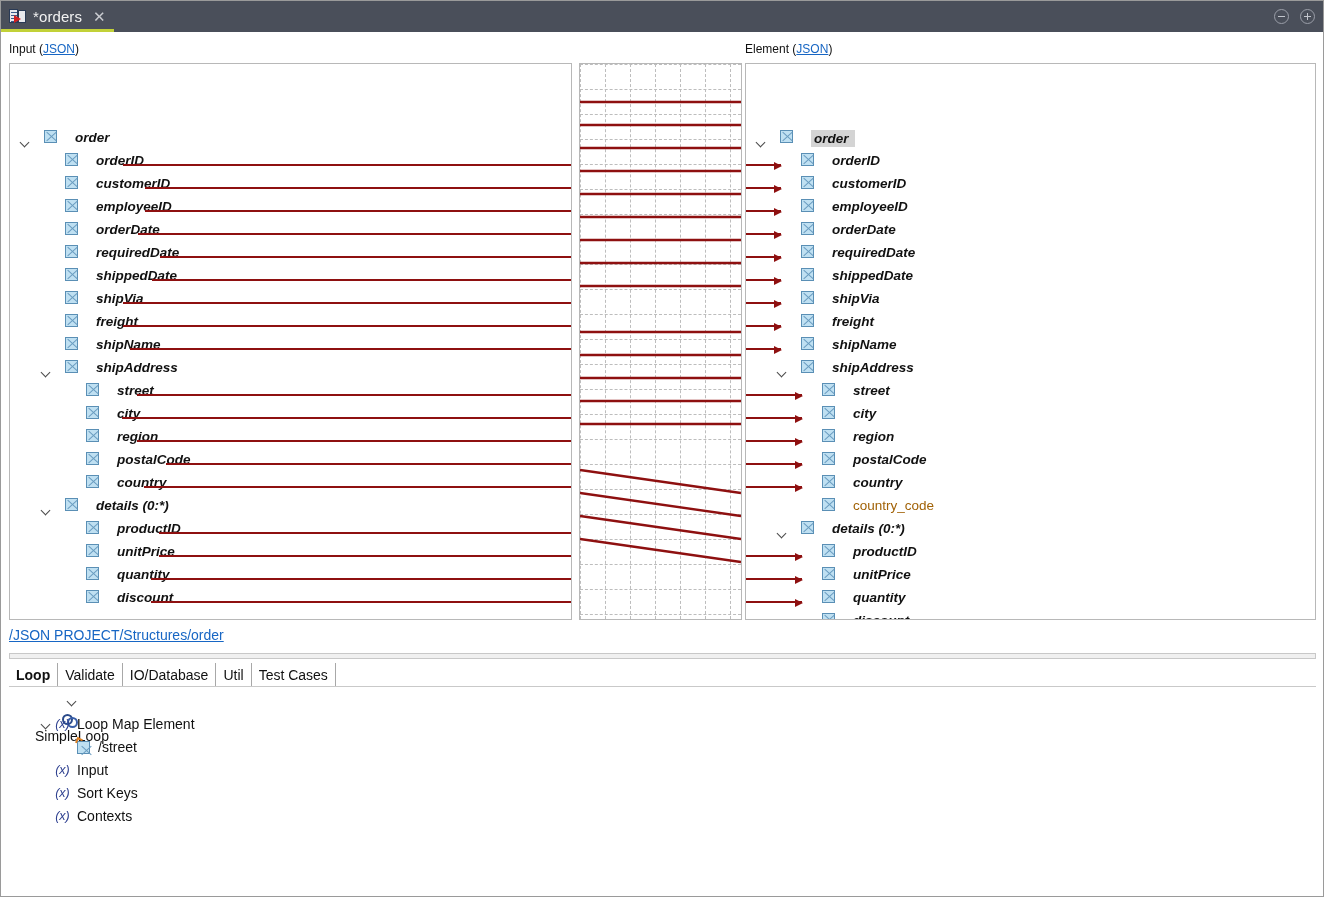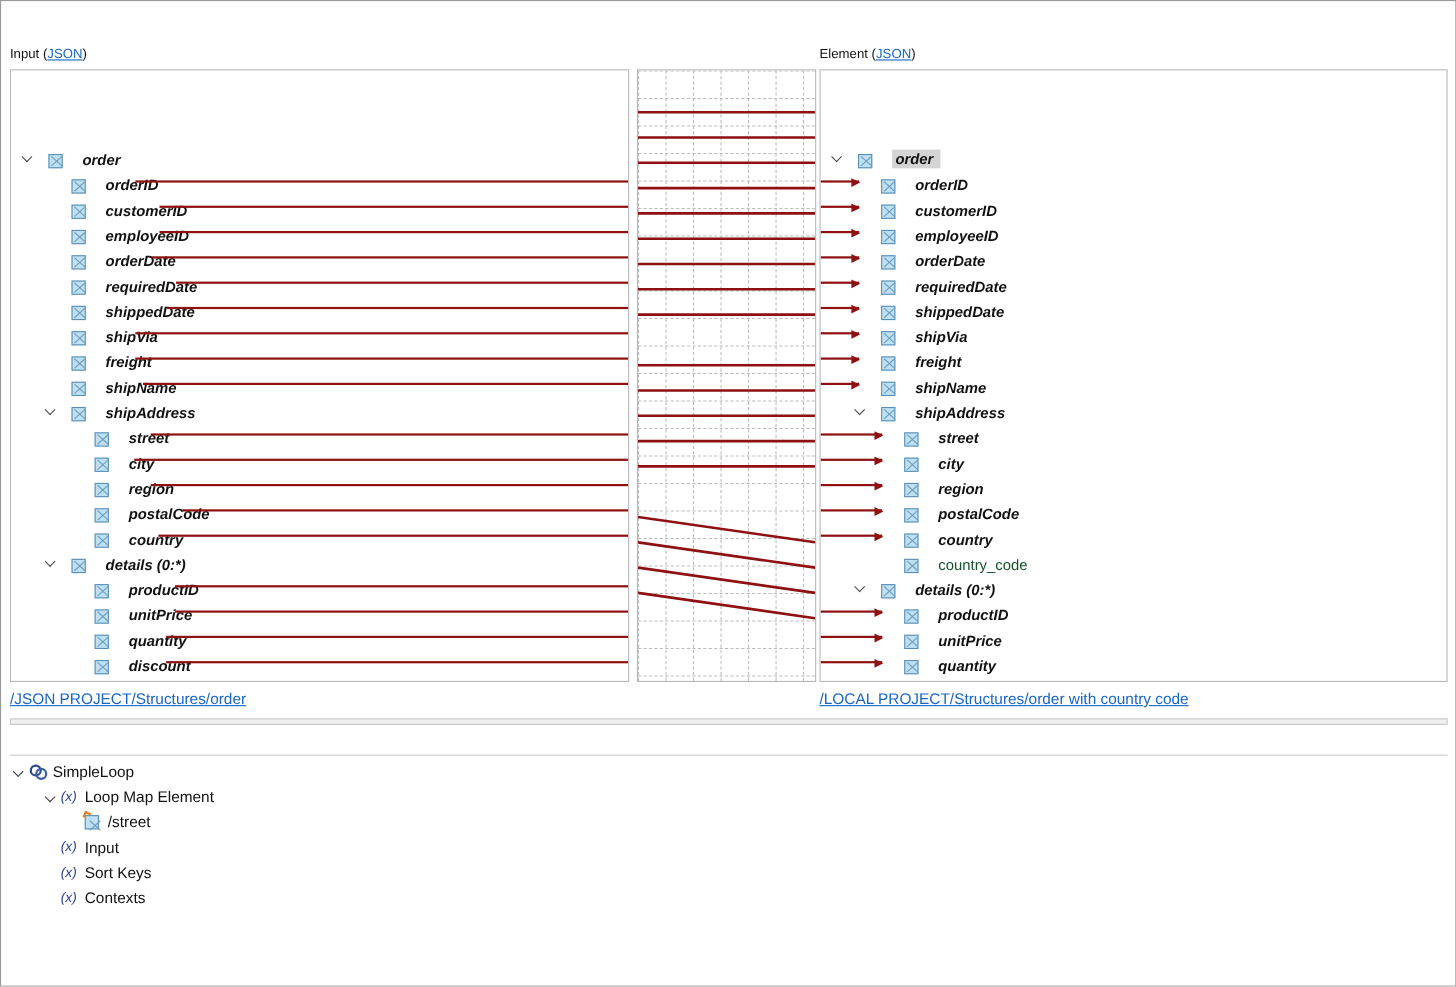--- a/index.html
+++ b/index.html
@@ -132,21 +132,21 @@
   .gl-h {
     position: absolute; left: 0; right: 0; height: 0;
     border-top: 1px dashed #bdbdbd;
   }
 
   
   .tree { position: absolute; left: 0; top: 0; right: 0; bottom: 0; }
   .row {
     position: absolute;
     height: 23px;
-    display: flex; align-items: flex-end;
+    display: flex; align-items: flex-start;
     white-space: nowrap;
     font-size: 13.5px;
     gap: 12px;
   }
   .twisty {
     width: 14px; height: 23px; flex: none;
     position: relative; cursor: pointer;
   }
   .twisty.open::after {
     content: "";
@@ -176,21 +176,21 @@
   .cbox::after  { transform: rotate(-42deg); }
   .node-label {
     font-style: italic;
     font-weight: bold;
     color: #111;
     cursor: default;
   }
   .node-label.plain {
     font-style: normal;
     font-weight: normal;
-    color: #14532d;
+    color: #a16207;
   }
   .row.selected .node-label {
     background: #d4d4d4;
     padding: 1px 6px 1px 3px;
   }
 
   
   .stub {
     position: absolute;
     height: 0;
@@ -319,20 +319,43 @@
     border-right: 1.6px solid #4a4a4a;
     border-bottom: 1.6px solid #4a4a4a;
     transform: rotate(45deg);
   }
 </style>
 </head>
 <body>
 
 <div id="app">
 
+  <div class="titlebar">
+    <div class="tab-chip">
+      <div class="tabicon">
+        <div class="doc">
+            <i></i>
+          </div>
+        <div class="doc2"></div>
+        <div class="arrow"></div>
+      </div>
+      <span class="tab-title">*orders</span>
+      <span class="tab-close">✕</span>
+      <div class="tab-chip-underline"></div>
+    </div>
+    <div class="win-btns">
+      <div class="circ-btn">
+          <span class="h"></span>
+        </div>
+      <div class="circ-btn">
+          <span class="h"></span>
+          <span class="v"></span>
+        </div>
+    </div>
+  </div>
 
   <div class="sec-label" style="left:8px; top:41px;">
     <span>Input (</span><a>JSON</a><span>)</span>
   </div>
   <div class="sec-label" style="left:744px; top:41px;">
     <span>Element (</span><a>JSON</a><span>)</span>
   </div>
 
   <div class="panel" id="input-panel">
     <div class="tree" id="input-tree">
@@ -647,28 +670,35 @@
         </div>
         <div class="row" style="top: 549px; left: 50px;">
           <span class="twisty none"></span>
           <span class="cbox"></span>
           <span class="node-label">discount</span>
         </div>
       </div>
   </div>
 
   <div class="pathlink" style="left:8px; top:626px;">/JSON PROJECT/Structures/order</div>
-  <div class="pathlink" style="left:744px; top:626px;">/LOCAL PROJECT/Structures/order with country code</div>
 
   <div class="splitter"></div>
 
+  <div class="tabstrip" id="tabstrip">
+      <div class="btab active">Loop</div>
+      <div class="btab">Validate</div>
+      <div class="btab">IO/Database</div>
+      <div class="btab">Util</div>
+      <div class="btab">Test Cases</div>
+      <div class="tabstrip-fill"></div>
+    </div>
   <div class="tabstrip-underline"></div>
 
   <div id="bottom-tree">
-      <div class="brow" style="top: 0px; left: 0;">
+      <div class="brow" style="top: 0px; left: 26px; flex-direction: column;">
         <span class="btwisty open"></span>
         <span class="bicon ico-loop"></span>
         <span>SimpleLoop</span>
       </div>
       <div class="brow" style="top: 23px; left: 29px;">
         <span class="btwisty open"></span>
         <span class="bicon ico-fx">(x)</span>
         <span>Loop Map Element</span>
       </div>
       <div class="brow" style="top: 46px; left: 50px;">

